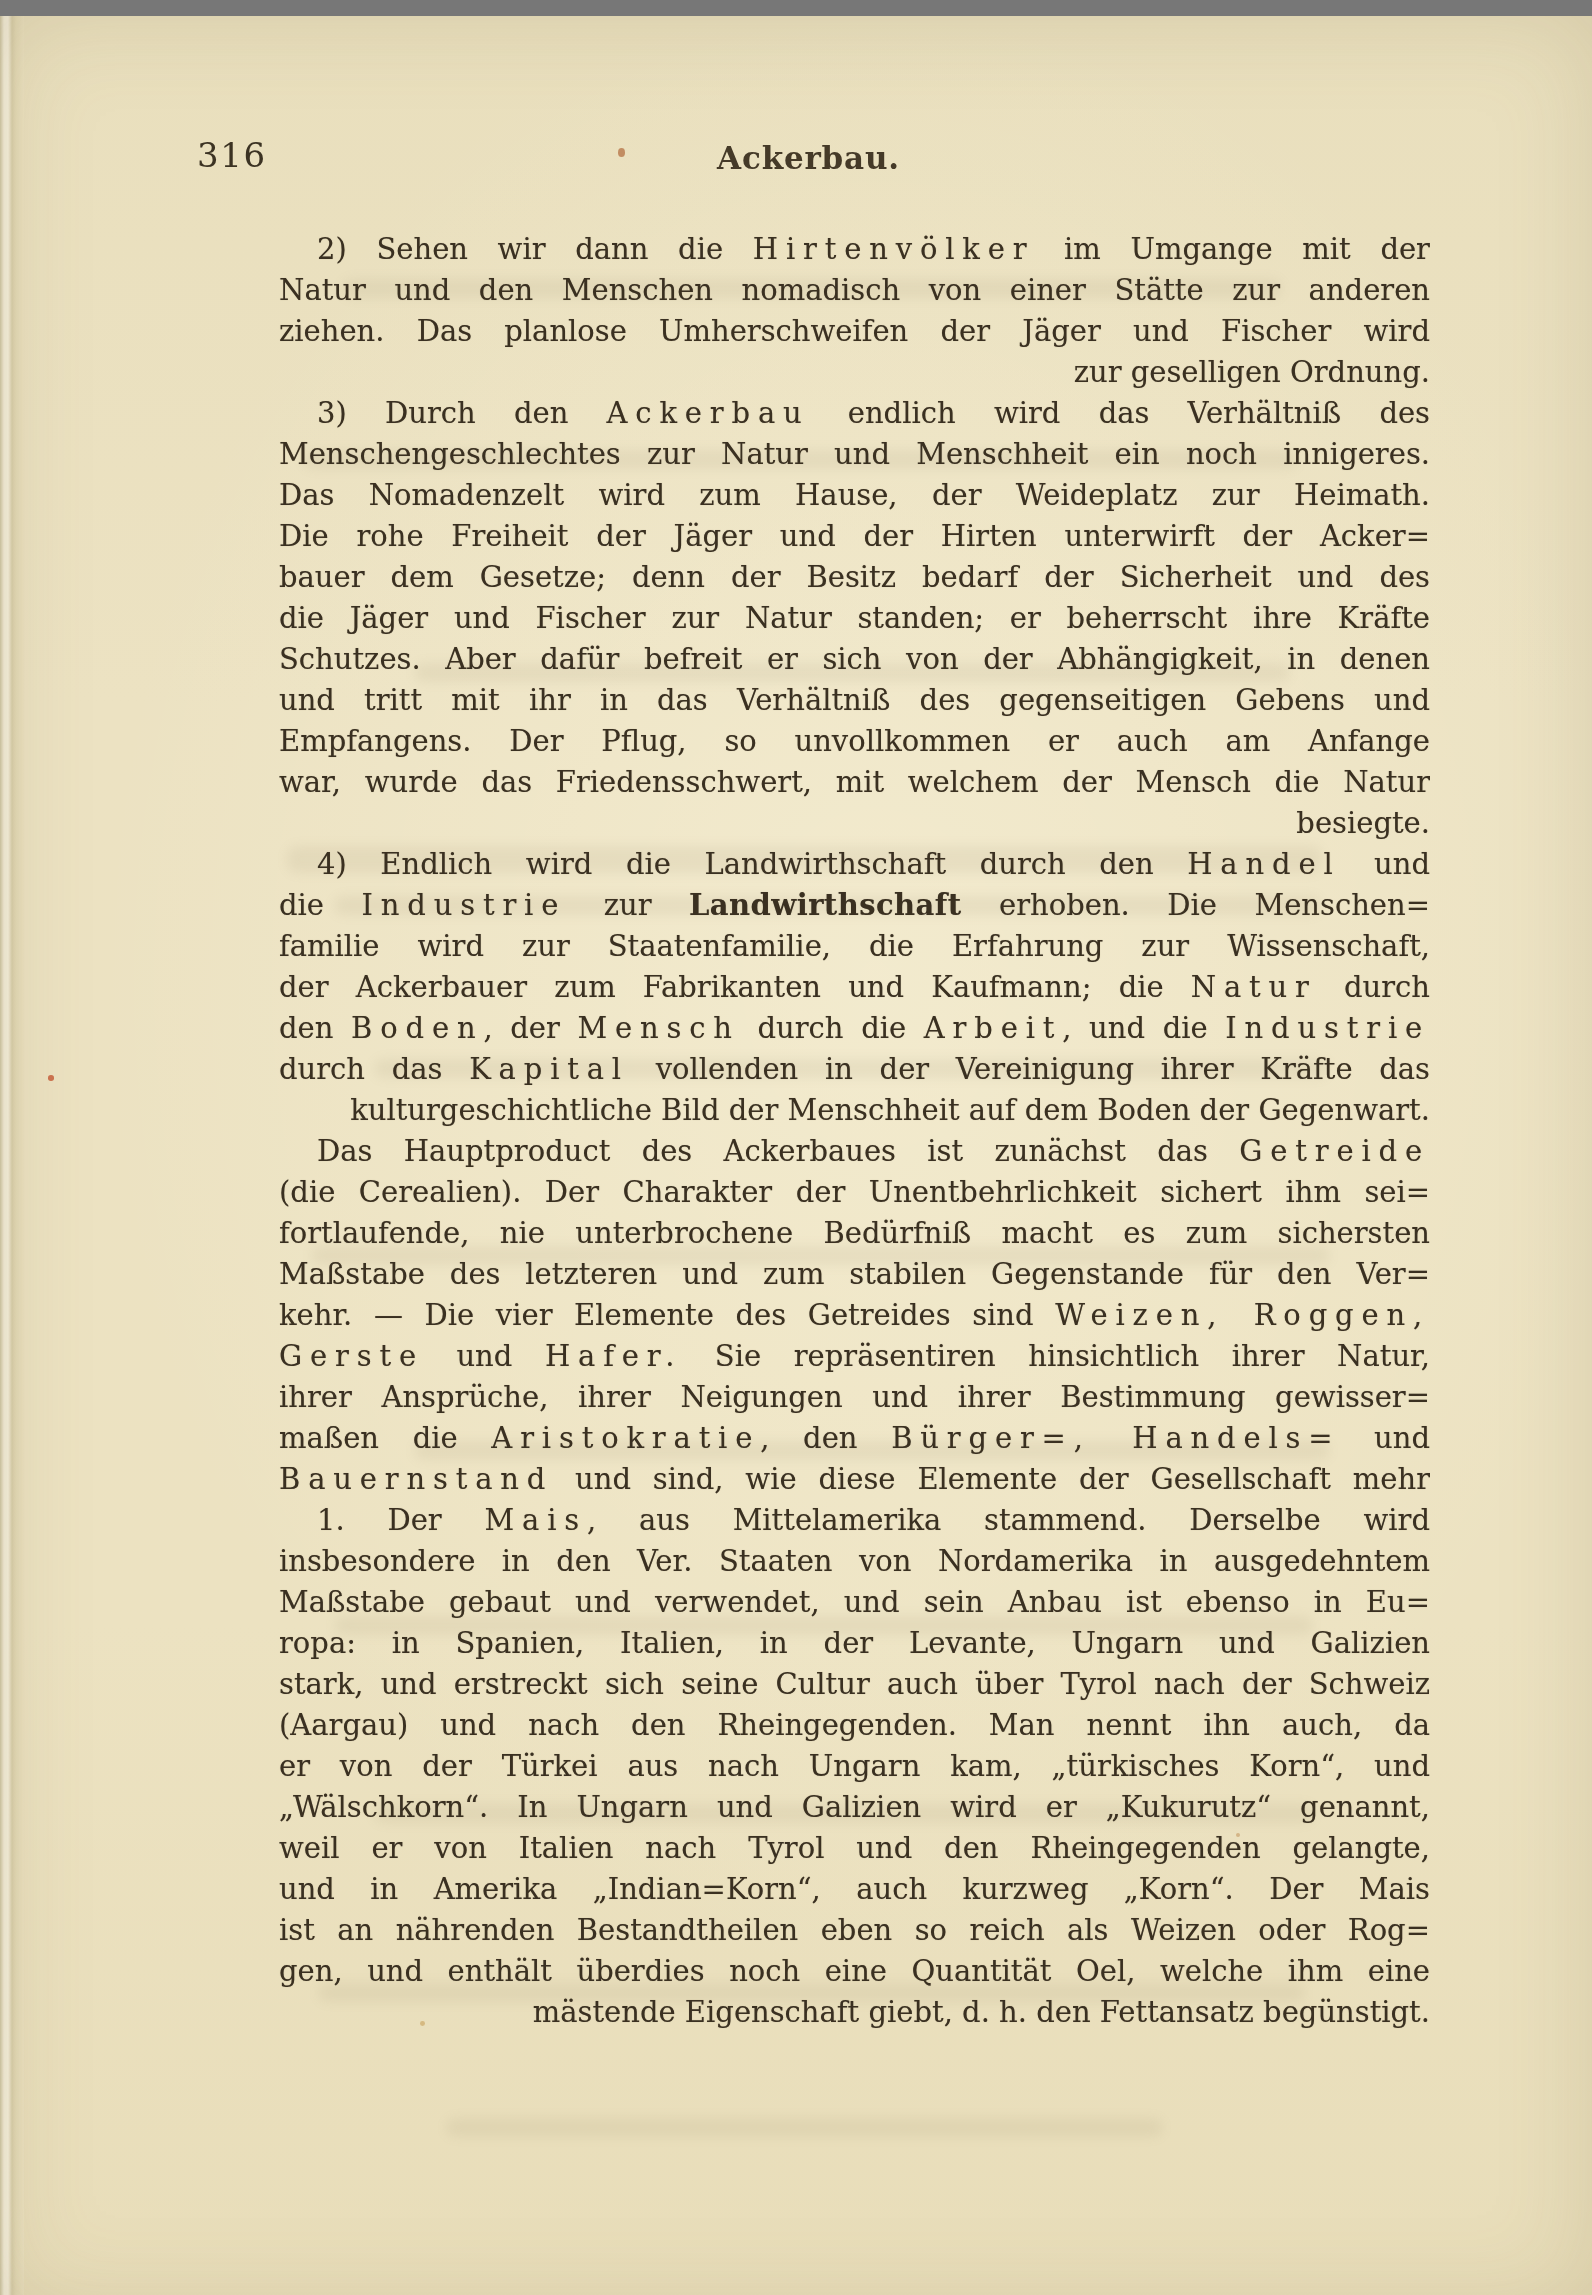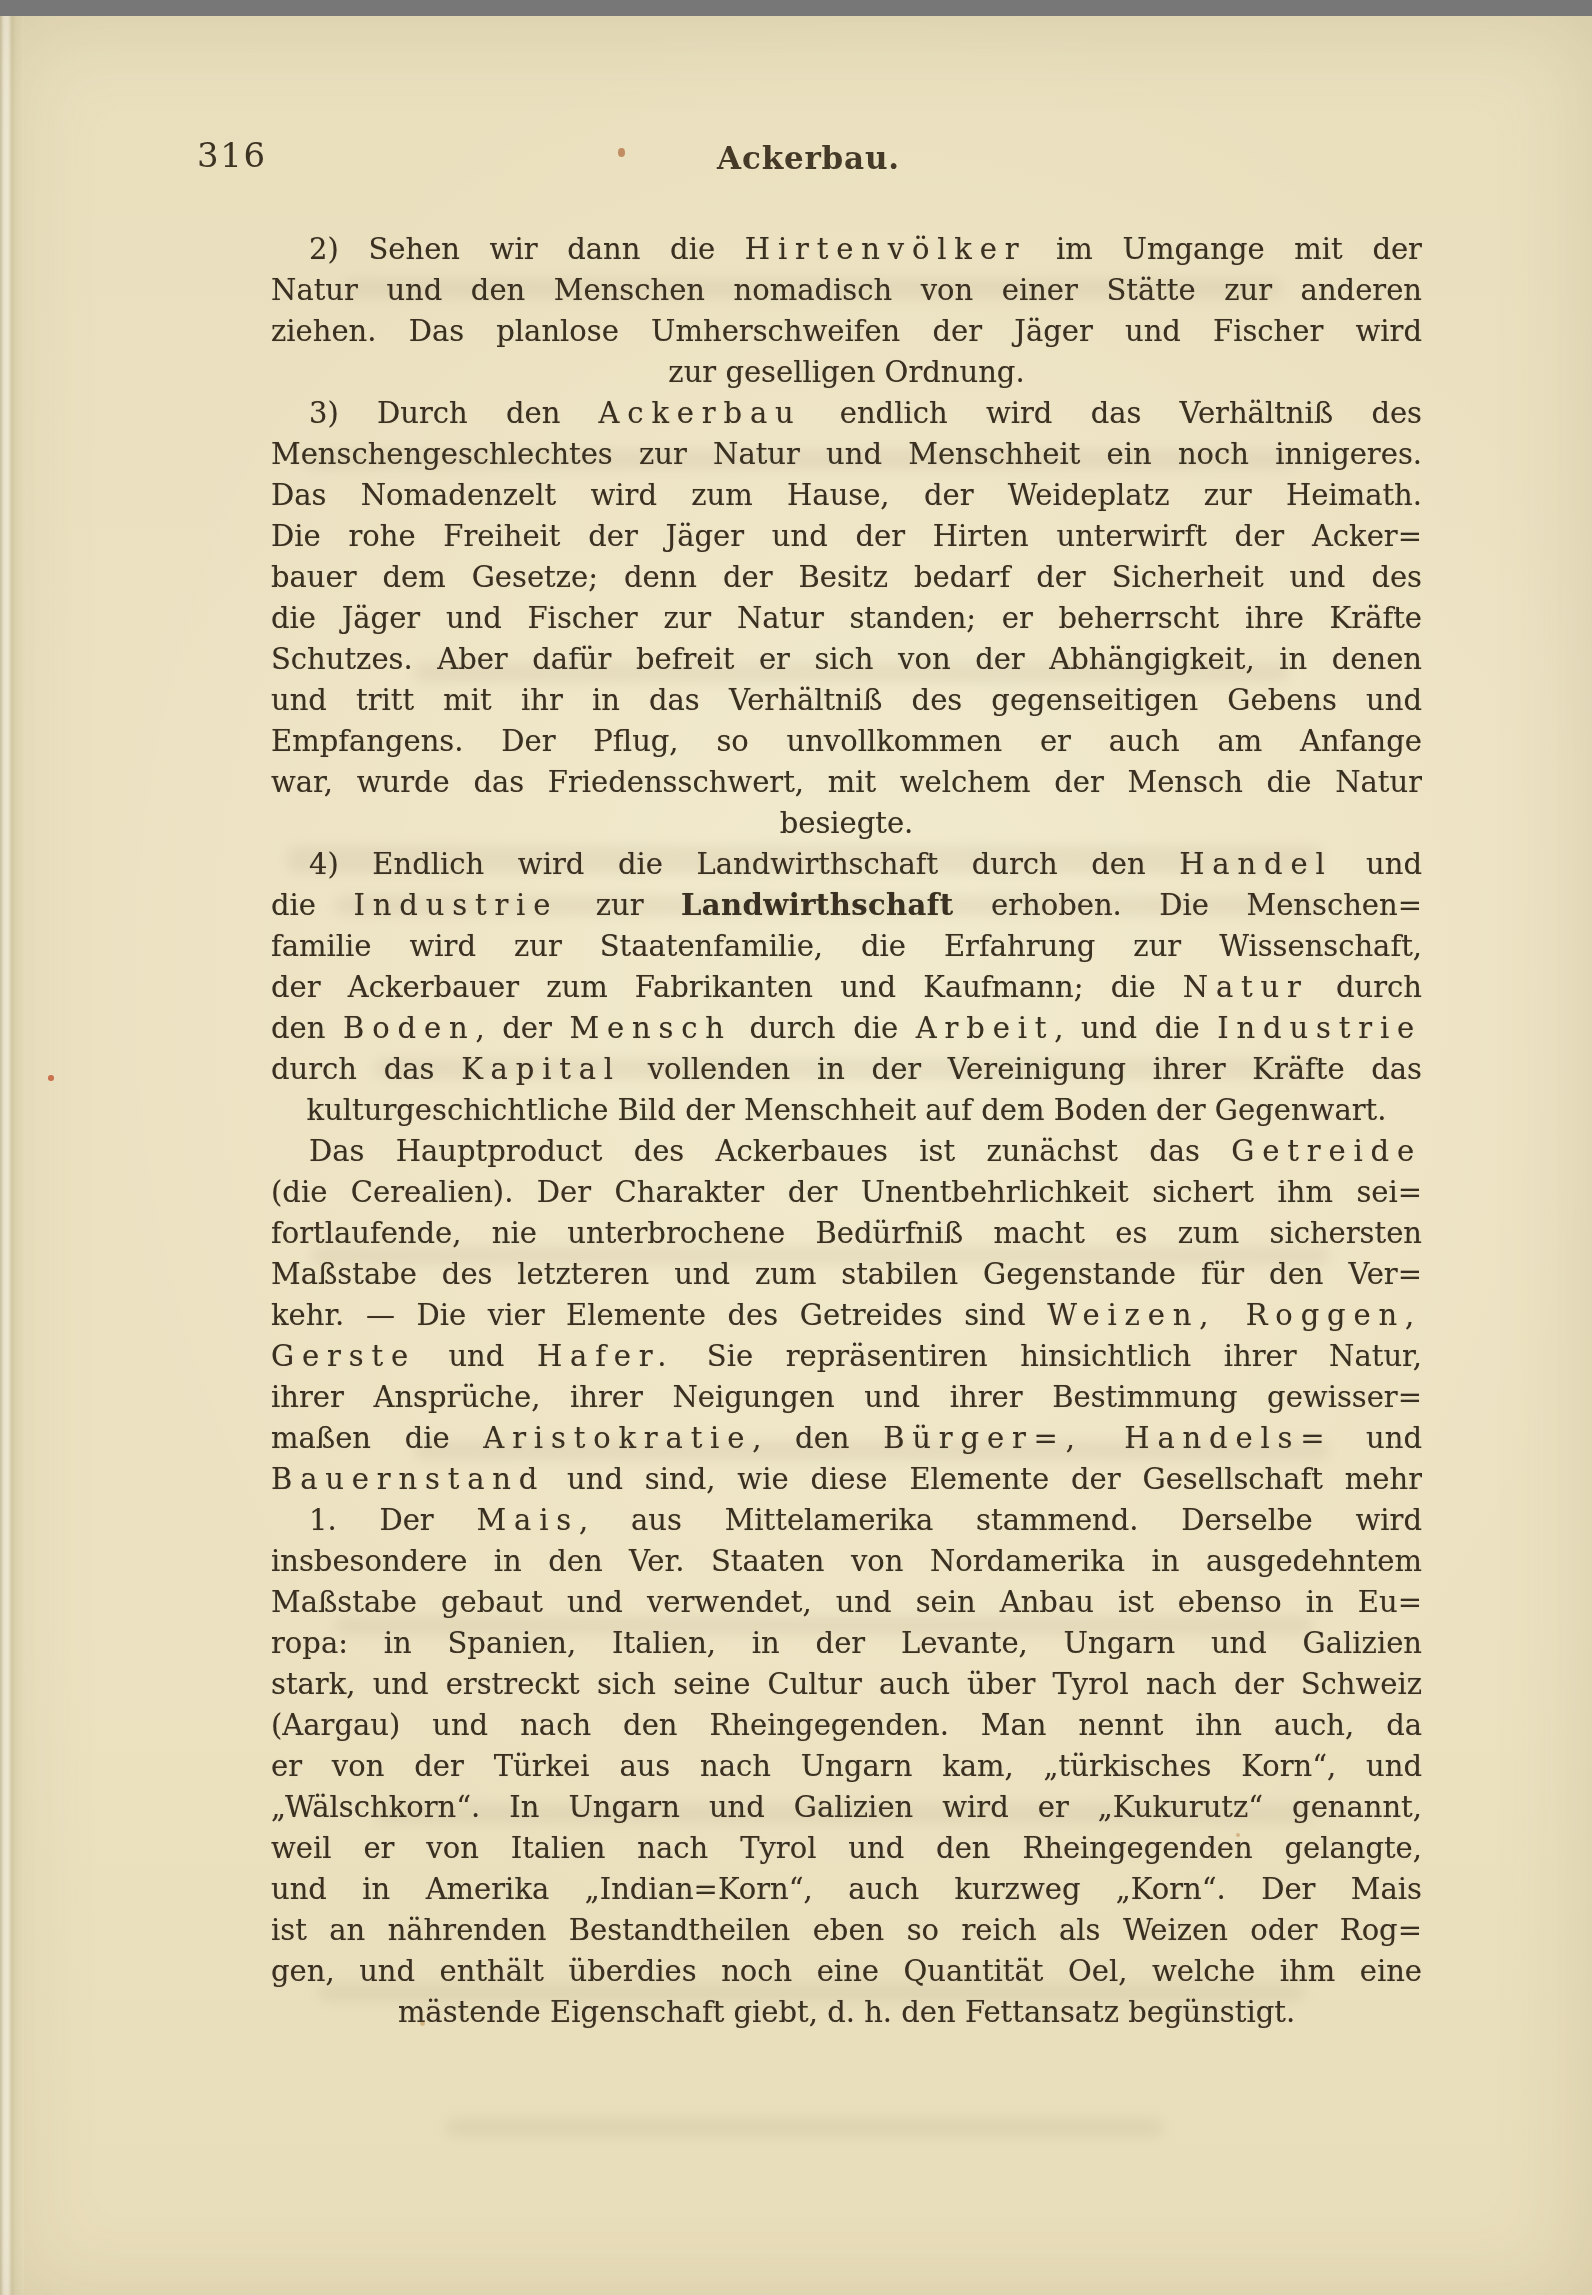--- a/index.html
+++ b/index.html
@@ -25,31 +25,31 @@
   .page-number{
     position:absolute;left:197px;top:119px;
     font-size:34px;letter-spacing:1.6px;color:#3c3323;
   }
   .running-head{
     position:absolute;top:124px;left:271px;width:1075px;
     text-align:center;font-size:31px;color:#453a28;
     font-weight:700;letter-spacing:0.8px;
   }
   .text-block{
-    position:absolute;left:271px;top:213px;width:1151px;
+    position:absolute;left:279px;top:213px;width:1151px;
     font-size:29px;
   }
   .line{
     height:41px;line-height:41px;
     overflow:hidden;
     text-align:justify;
     text-shadow:0 0 0.8px rgba(58,48,33,.35);
   }
   .line::after{content:"";display:inline-block;width:100%;height:0;}
-  .line.last{text-align:center;}
+  .line.last{text-align:right;}
   .line.last::after{content:none;}
   .line.indent{text-indent:38px;}
   .sp{letter-spacing:.27em;}
   .b{font-weight:700;letter-spacing:.015em;}
   
   .ghost{
     position:absolute;height:19px;border-radius:9.6px;
     background:#8e8060;opacity:.10;filter:blur(5.6px);
     pointer-events:none;
   }

